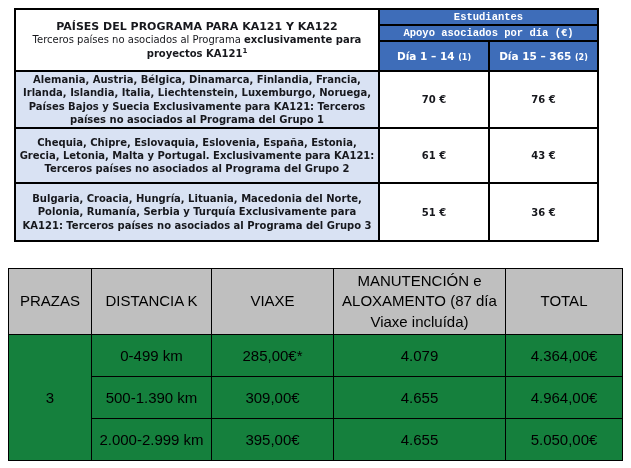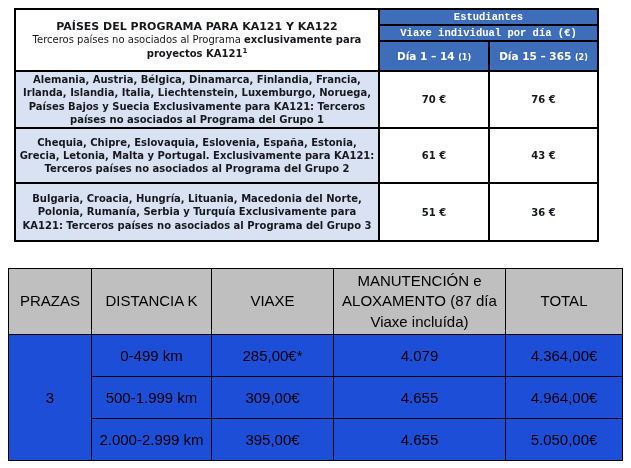--- a/index.html
+++ b/index.html
@@ -80,21 +80,21 @@
     vertical-align: middle;
     padding: 1px 3px;
     overflow: hidden;
   }
   .t2-head {
     background: #bfbfbf;
     height: 63px;
     line-height: 1.35;
     margin-top: 25px;
   }
-  .t2-row td { height: 39px; background:#1d4ed8; }
+  .t2-row td { height: 39px; background:#15803d; }
 </style>
 </head>
 <body>
 
 <div class="page">
 
   <table class="t1">
     <colgroup>
       <col style="width:364px">
       <col style="width:110px">
@@ -102,21 +102,21 @@
     </colgroup>
     <tbody>
       <tr>
         <td rowspan="3" class="t1-head-left">
           <div class="t1-title">PAÍSES DEL PROGRAMA PARA KA121 Y KA122</div>
           <div class="t1-sub"><span>Terceros países no asociados al Programa</span> <b><span>exclusivamente para proyectos KA121</span><sup>1</sup></b></div>
         </td>
         <td colspan="2" class="bluebar">Estudiantes</td>
       </tr>
       <tr>
-        <td colspan="2" class="bluebar">Viaxe individual por día (€)</td>
+        <td colspan="2" class="bluebar">Apoyo asociados por día (€)</td>
       </tr>
       <tr>
         <td class="bluecell"><span>Día 1 – 14</span> <span class="note">(1)</span></td>
         <td class="bluecell"><span>Día 15 – 365</span> <span class="note">(2)</span></td>
       </tr>
       <tr class="r1">
         <td class="countries">Alemania, Austria, Bélgica, Dinamarca, Finlandia, Francia, Irlanda, Islandia, Italia, Liechtenstein, Luxemburgo, Noruega, Países Bajos y Suecia Exclusivamente para KA121: Terceros países no asociados al Programa del Grupo 1</td>
         <td class="val">70 €</td>
         <td class="val">76 €</td>
       </tr>
@@ -150,21 +150,21 @@
         <td class="t2-head">TOTAL</td>
       </tr>
       <tr class="t2-row">
         <td rowspan="3">3</td>
         <td>0-499 km</td>
         <td>285,00€*</td>
         <td>4.079</td>
         <td>4.364,00€</td>
       </tr>
       <tr class="t2-row">
-        <td>500-1.999 km</td>
+        <td>500-1.390 km</td>
         <td>309,00€</td>
         <td>4.655</td>
         <td>4.964,00€</td>
       </tr>
       <tr class="t2-row">
         <td>2.000-2.999 km</td>
         <td>395,00€</td>
         <td>4.655</td>
         <td>5.050,00€</td>
       </tr>

